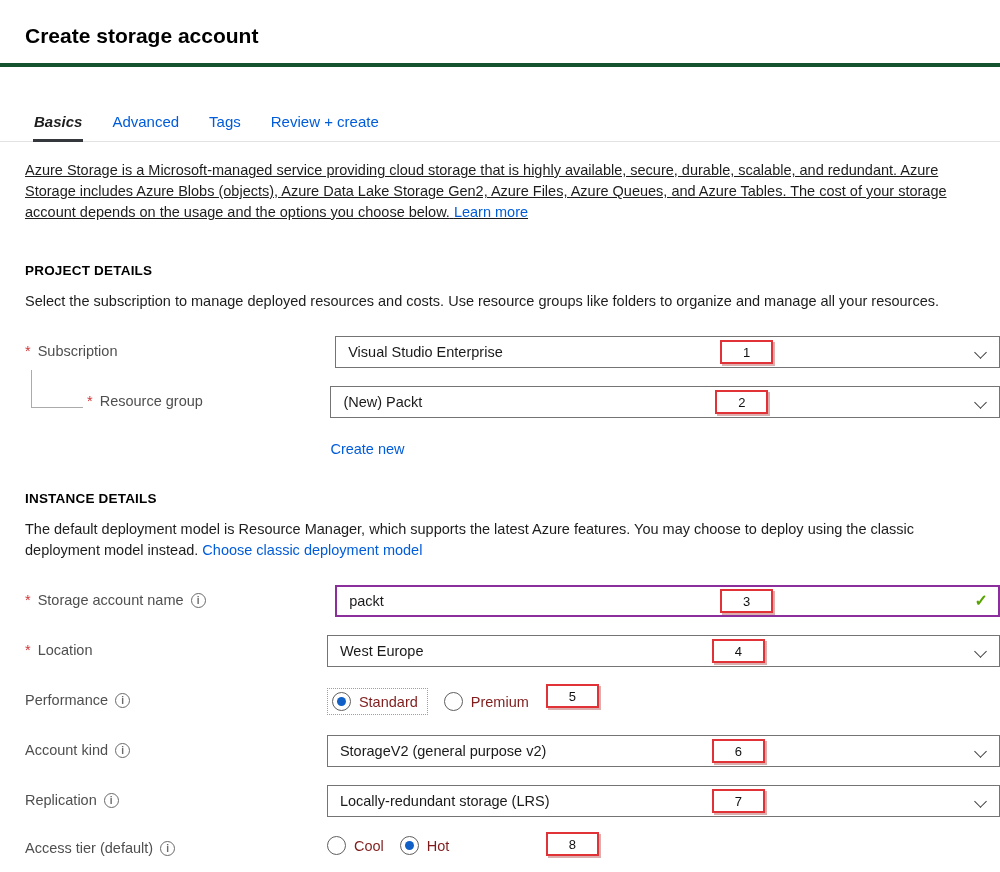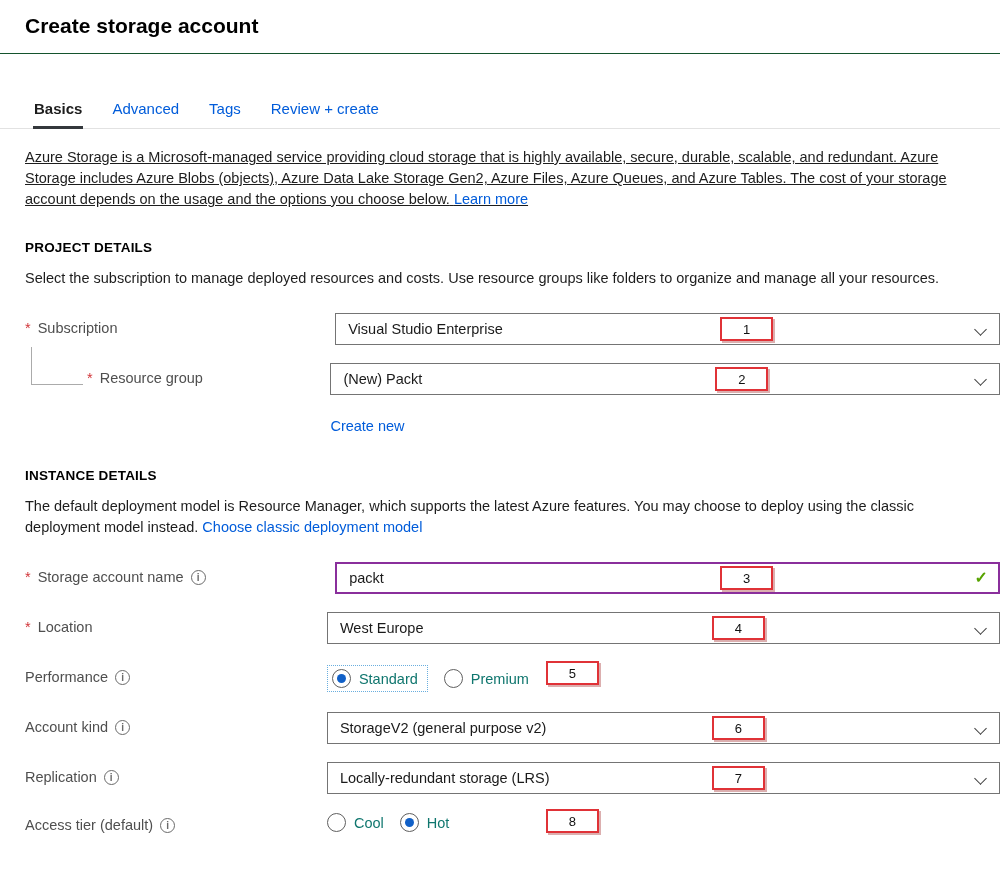--- a/index.html
+++ b/index.html
@@ -6,31 +6,31 @@
   html,body { background:#fff; }
   body {
     width:1000px; height:872px; overflow:hidden;
     font-family:"Liberation Sans", sans-serif;
     color:#1f1f1f; font-size:14.5px;
   }
   a { text-decoration:none; cursor:pointer; }
   .link { color:#015cda; }
 
   
-  .page-header { padding:14px 25px 15px; border-bottom:1px solid #14532d; }
+  .page-header { padding:24px 25px 15px; border-bottom:4px solid #14532d; }
   .page-title { font-size:21px; font-weight:700; color:#000; }
 
   
   .tabs-bar { margin-top:42px; padding-left:33px; display:flex; gap:28px; border-bottom:1px solid #e2e2e2; }
   .tab { font-size:15px; color:#015cda; padding:4px 1px 9px; cursor:pointer; }
-  .tab.active { color:#1d1d1d; font-weight:700; border-bottom:3px solid #34383c; margin-bottom:-1px; }
+  .tab.active { color:#1d1d1d; font-weight:700; border-bottom:3px solid #34383c; margin-bottom:-1px;font-style:italic; }
 
   
   .intro { margin:18px 25px 0; max-width:948px; line-height:21px; color:#1d1d1d;text-decoration:underline; }
-  .section-heading { margin:30px 25px 0; font-size:13.5px; font-weight:700; color:#000; letter-spacing:.2px; }
+  .section-heading { margin:40px 25px 0; font-size:13.5px; font-weight:700; color:#000; letter-spacing:.2px; }
   .section-desc { margin:13px 25px 0; max-width:948px; line-height:21px; color:#1d1d1d; }
 
   
   .form-row { display:flex; align-items:flex-start; padding-left:25px; position:relative; }
   .label-col { width:327px; padding-top:7px; display:flex; align-items:center; gap:7px; color:#4f4f4f; }
   .label-text { color:#4f4f4f; }
   .field-col { width:729px; position:relative; }
 
   .req { color:#d13438; font-weight:400; }
   .req::before { content:"*"; }
@@ -58,21 +58,21 @@
   .badge-radio { left:219px; top:-1px; }
 
   
   .tree-connector { position:absolute; left:31px; top:-16px; width:52px; height:38px;
     border-left:1px solid #ababab; border-bottom:1px solid #ababab; }
   .rg-row .label-col { padding-left:62px; }
   .create-new { display:inline-block; margin-top:23px; font-size:14.5px; }
 
   
   .radio-group { display:flex; align-items:center; gap:16px; padding-top:3px; }
-  .radio-option { display:flex; align-items:center; gap:8px; cursor:pointer; color:#0f766e; }
+  .radio-option { display:flex; align-items:center; gap:8px; cursor:pointer; color:#7f1d1d; }
   .radio-option.focused { border:1px dotted #69aede; padding:3px 9px 3px 4px; }
   .radio-circle { width:19px; height:19px; border:1px solid #5f5f5f; border-radius:50%; position:relative; background:#fff; flex:none; }
   .radio-circle.selected::after { content:""; position:absolute; left:4px; top:4px; width:9px; height:9px;
     border-radius:50%; background:#1160c7; }
 
   
   .mt24 { margin-top:24px;gap:12px; }
   .mt20 { margin-top:20px; }
   .mt18 { margin-top:18px; }
   .mt16 { margin-top:16px; }

